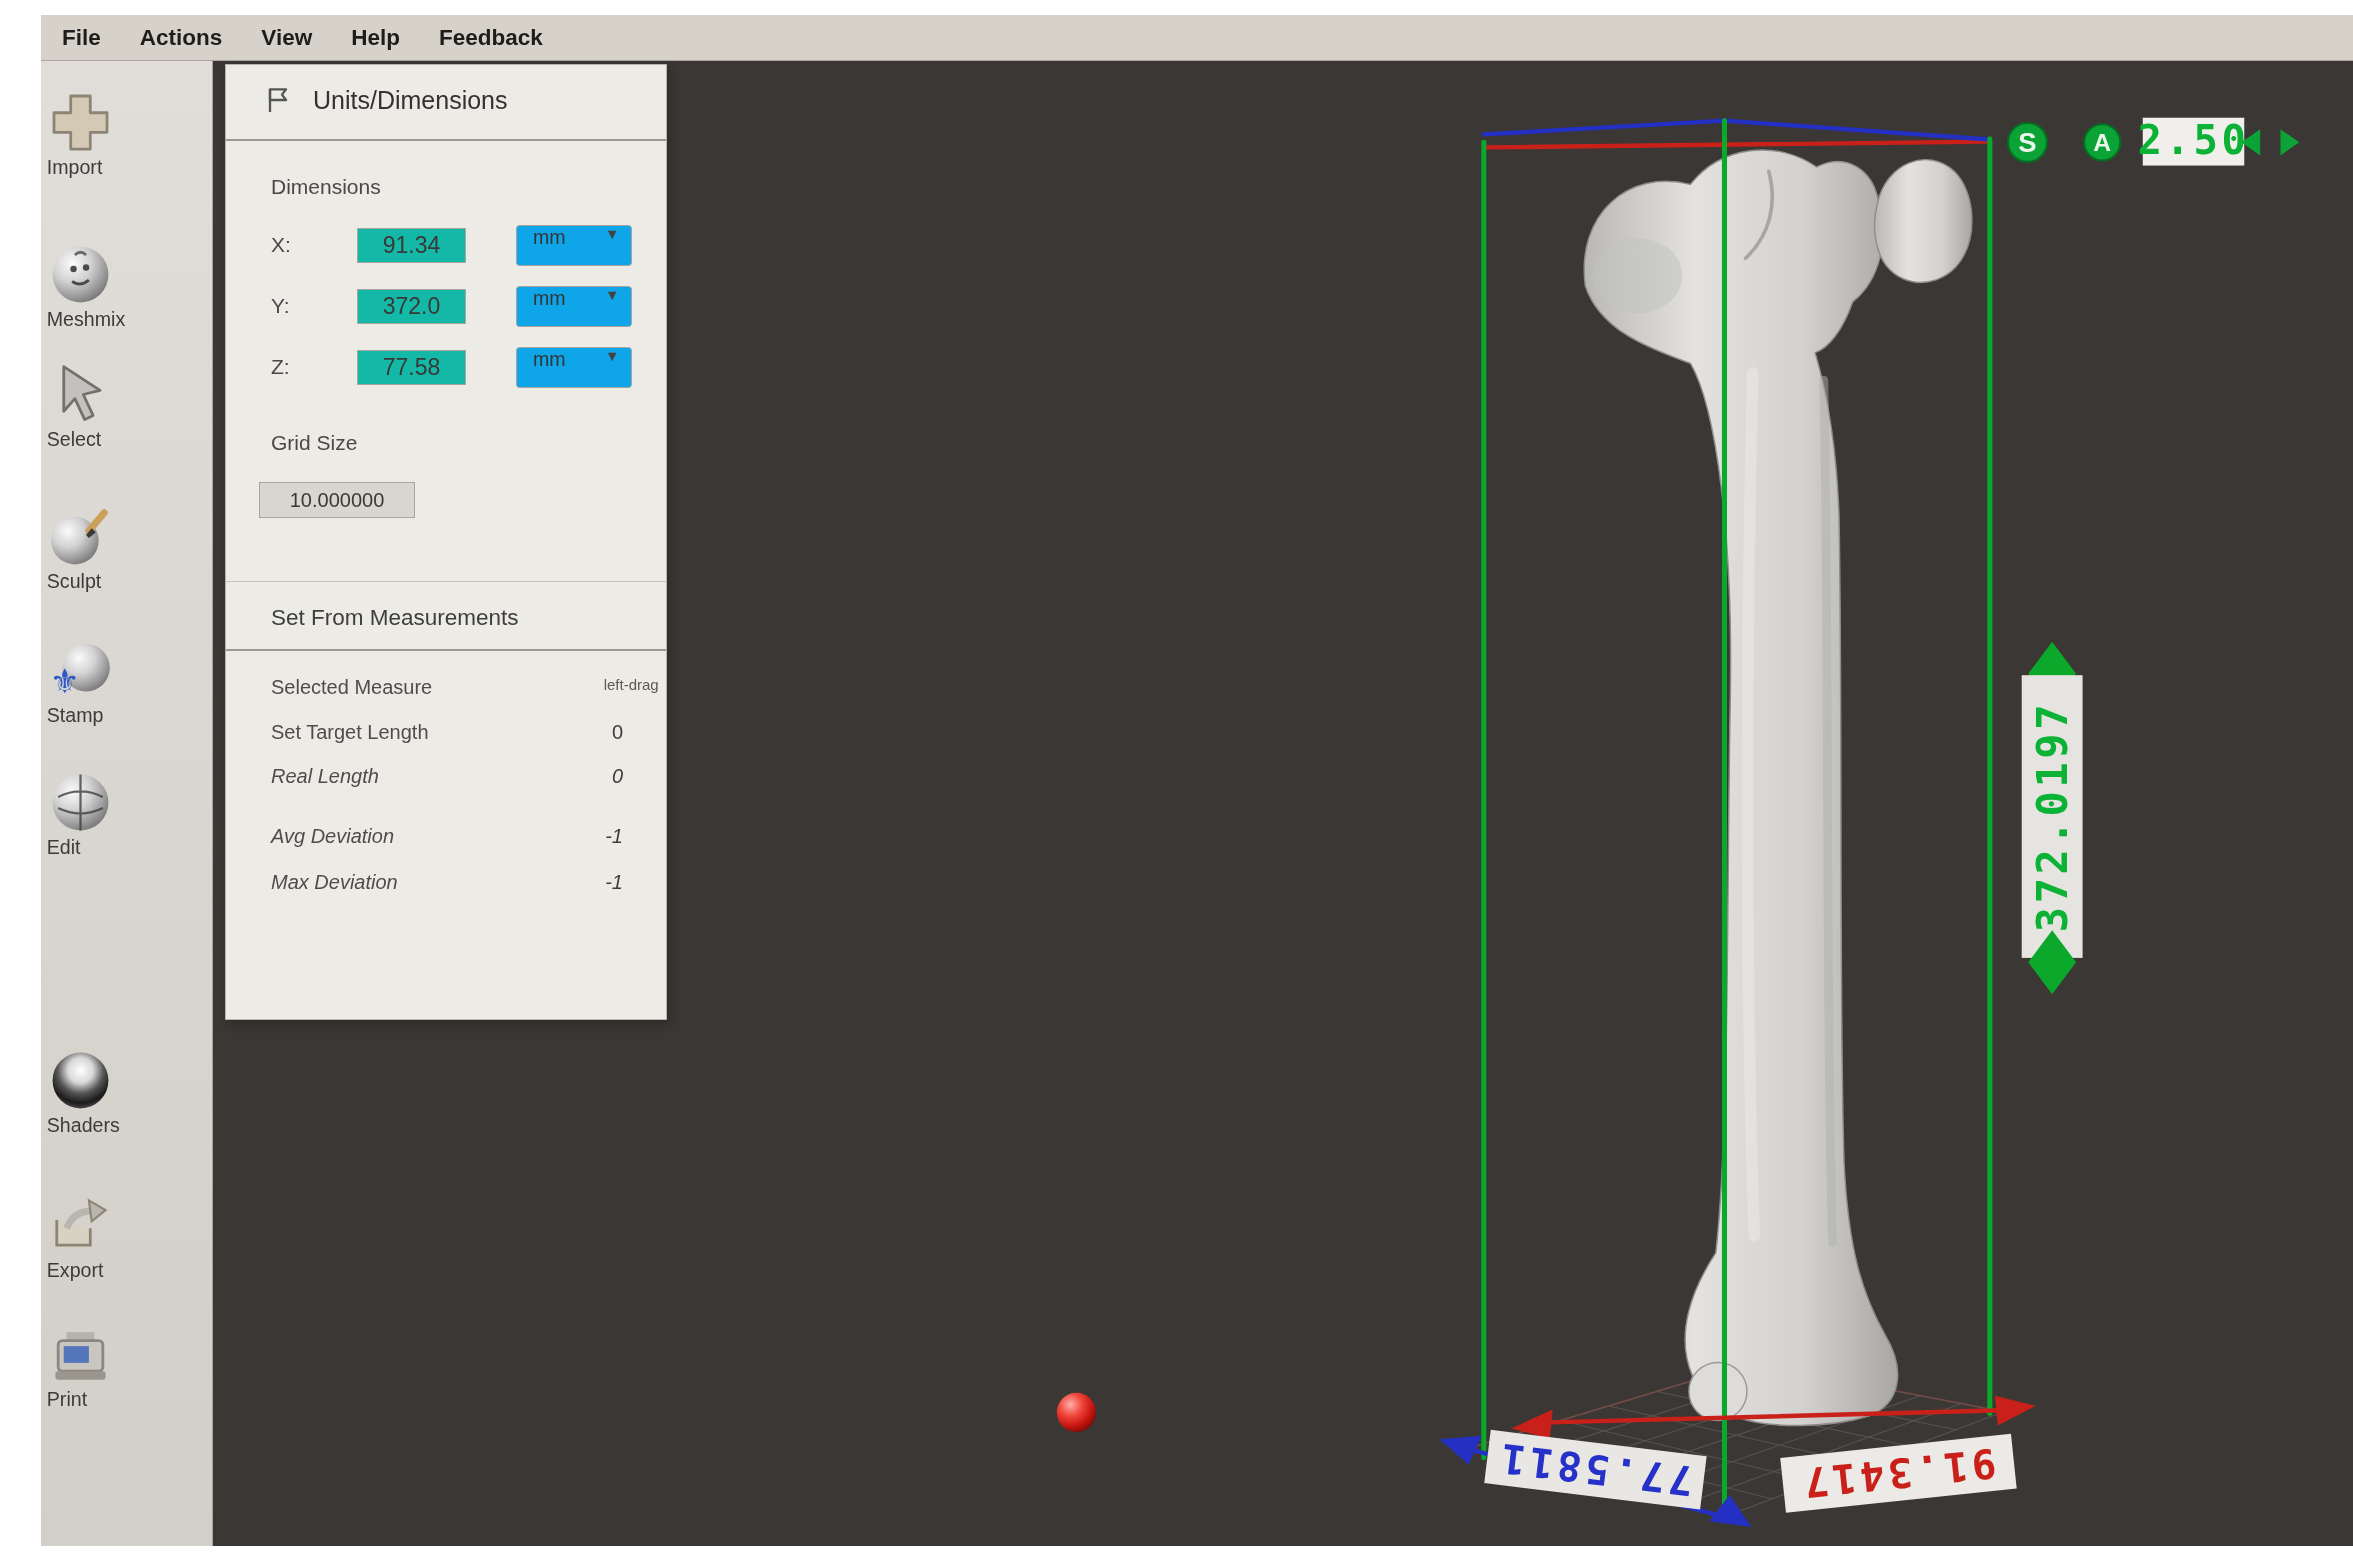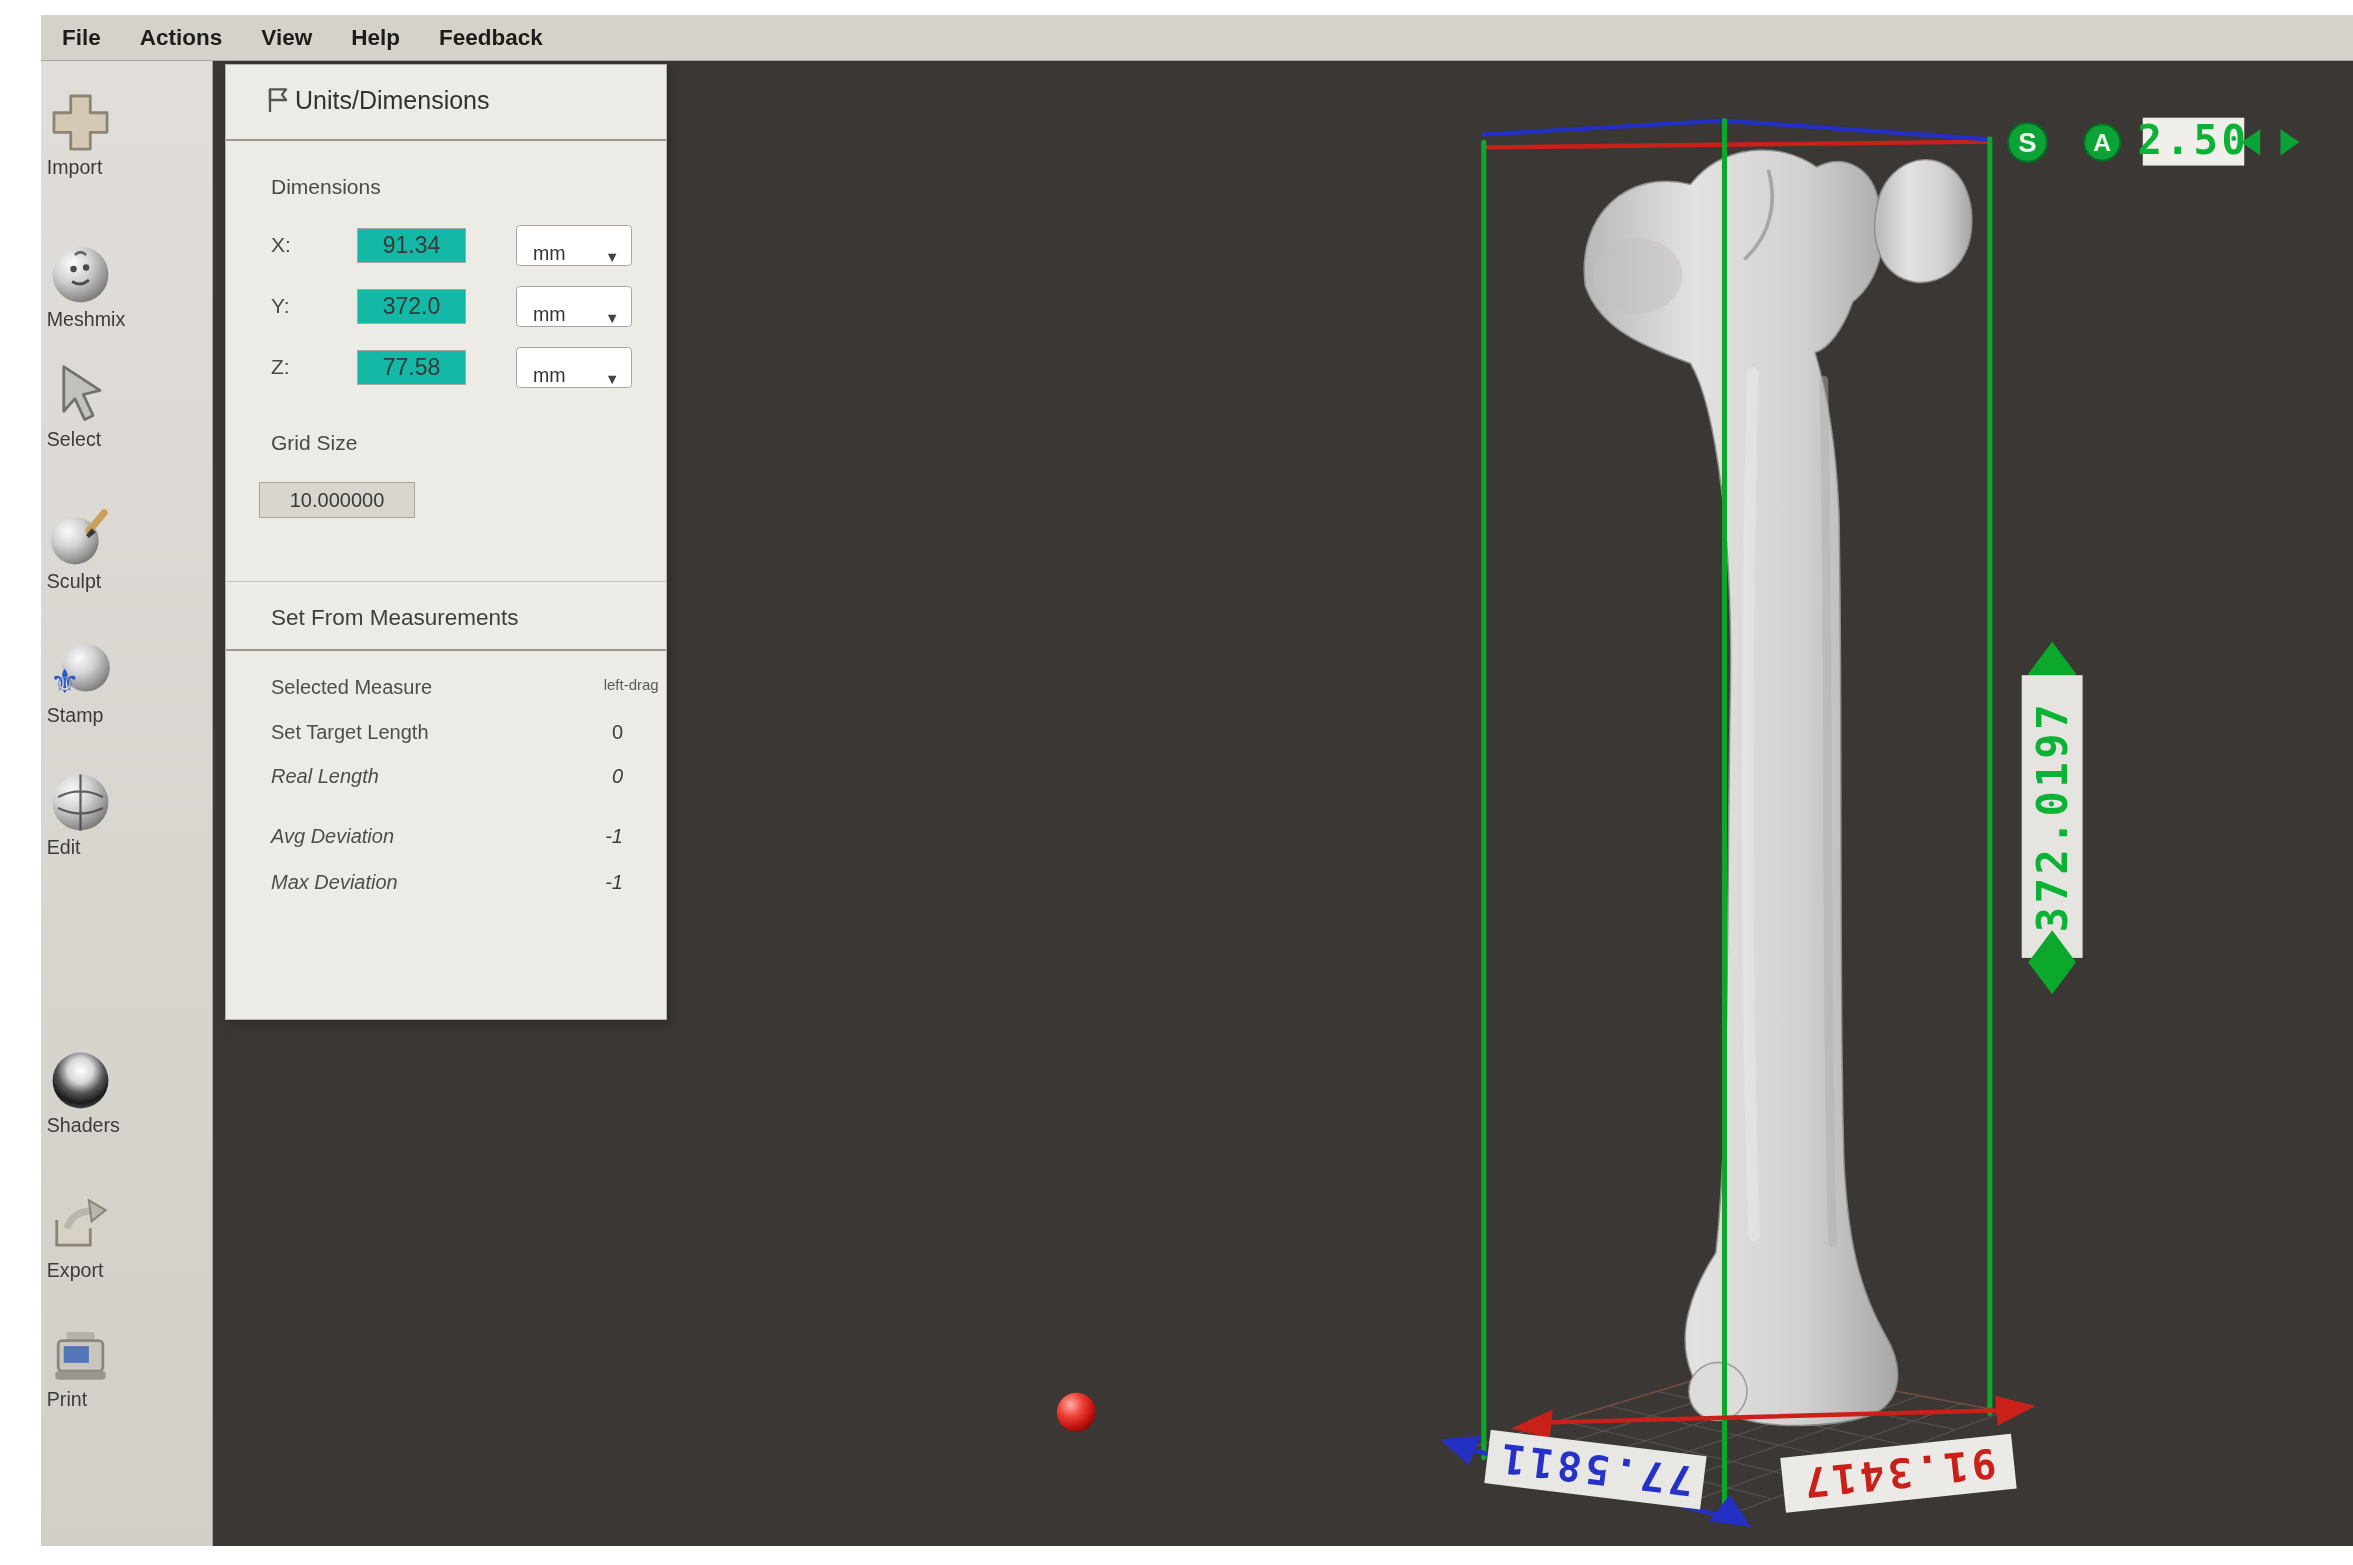--- a/index.html
+++ b/index.html
@@ -12,30 +12,30 @@
   
   .toolbar{position:absolute;left:0;top:46px;width:172px;bottom:0;background:linear-gradient(to bottom,#e1ded9,#d2cfc9);
            border-right:1.5px solid #a7a39b;z-index:4}
   .tool{position:absolute;left:5.8px;right:5.8px;height:116px;display:flex;flex-direction:column;align-items:flex-start}
   .tool .icon{width:67px;height:67px;display:block}
   .tool .label{font-size:19.6px;color:#3c3b39;margin-top:0px}
   .tool.selected{background:#eceae5;border:1.5px solid #9b978f;border-radius:2.2px}
   
   .panel{position:absolute;left:184px;top:49px;width:442px;height:956px;background:#edebe6;border:0.7px solid #b8b4ac;
          box-shadow:2.9px 3.6px 10px rgba(0,0,0,.25);z-index:5}
-  .panel-header{position:absolute;left:36px;top:19px;display:flex;align-items:center;gap:1px}
+  .panel-header{position:absolute;left:36px;top:19px;display:flex;align-items:center;gap:19px}
   .panel-title{font-size:25px;color:#333230}
   .hrule{position:absolute;left:0;right:0;height:1.5px;background:#9c988f}
   .sect-heading{position:absolute;left:45px;font-size:21px;color:#4a4947}
   .dimrow{position:absolute;left:0;right:0;height:42px}
   .dimlabel{position:absolute;left:45px;top:7.3px;font-size:21px;color:#4a4947}
   .valbox{position:absolute;left:131px;top:1.5px;width:109px;height:35px;background:#14b8a6;border:0.7px solid #a9a59d;
           display:flex;align-items:center;justify-content:center;font-size:23px;color:#393937}
-  .dropdown{position:absolute;left:290px;top:-1.5px;width:116px;height:41px;background:#ffffff;border:0.7px solid #a9a59d;
-            border-radius:3.6px;display:flex;align-items:flex-end;justify-content:space-between;padding:0 11.6px 0 16px}
+  .dropdown{position:absolute;left:290px;top:-1.5px;width:116px;height:41px;background:#0ea5e9;border:0.7px solid #a9a59d;
+            border-radius:3.6px;display:flex;align-items:flex-start;justify-content:space-between;padding:0 11.6px 0 16px}
   .dropdown .unit{font-size:19.6px;color:#353533}
   .dropdown .arrow{font-size:14.5px;color:#444341}
   .gridbox{position:absolute;left:33px;top:417px;width:156px;height:36px;background:#d9d6d0;border:0.7px solid #a9a59d;
            display:flex;align-items:center;justify-content:center;font-size:20px;color:#393937}
   .mrow{position:absolute;left:0;right:0;height:38px}
   .mlabel{position:absolute;left:45px;font-size:20px;color:#4e4d4b}
   .mvalue{position:absolute;right:43px;font-size:20px;color:#3e3d3b}
   .mvalue.small{right:7.3px;font-size:15px;color:#5b5a56}
   .italic{font-style:italic}
   .done-btn{position:absolute;left:33px;top:883px;width:378px;height:52px;border:0.7px solid #8a817b;border-radius:2.2px;

